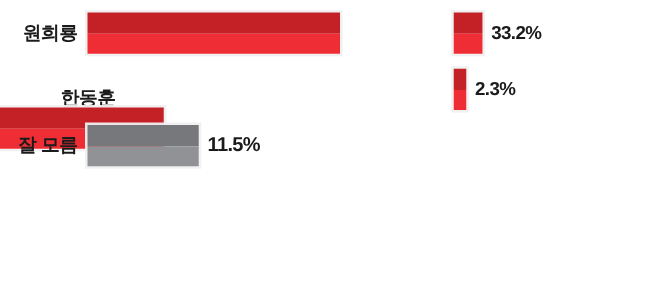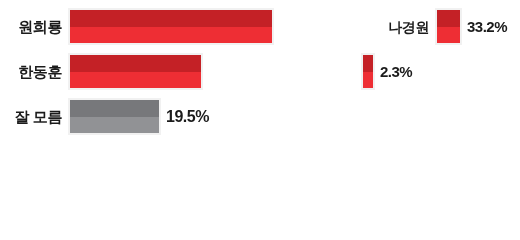--- a/index.html
+++ b/index.html
@@ -66,21 +66,21 @@
 
   
   .group-main .cat-label {
     width: 62px;
     margin-right: 8px;
   }
   .group-main .bar-wrap { height: 33px; }
   .group-main .value-label { margin-left: 7px; }
 
   .row-main-0 { left: 0px;  top: 10px;  }
-  .row-main-1 { left: 0px;  top: 55px;  }
+  .row-main-1 { left: 0px;  top: 71px; flex-direction: column;  }
   .row-main-2 { left: 0px;  top: 100px; }
 
   
   .group-minor .cat-label {
     width: 66px;
     margin-right: 8px;
     font-size: 14px;
   }
   .group-minor .bar-wrap { height: 33px; }
   .group-minor .value-label { margin-left: 7px; font-size: 15px; }
@@ -110,29 +110,28 @@
         <span class="bar-bottom"></span>
       </span>
     </div>
 
     <div class="bar-row row-main-2">
       <span class="cat-label">잘 모름</span>
       <span class="bar-wrap bar-gray" style="width: 89px;">
         <span class="bar-top"></span>
         <span class="bar-bottom"></span>
       </span>
-      <span class="value-label">19.5%</span>
+      <span class="value-label">11.5%</span>
     </div>
 
   </div>
 
   <div class="group-minor">
 
     <div class="bar-row row-minor-0">
-      <span class="cat-label">나경원</span>
       <span class="bar-wrap bar-red" style="width: 23px;">
         <span class="bar-top"></span>
         <span class="bar-bottom"></span>
       </span>
       <span class="value-label">33.2%</span>
     </div>
 
     <div class="bar-row row-minor-1">
       <span class="bar-wrap bar-red" style="width: 10px;">
         <span class="bar-top"></span>

